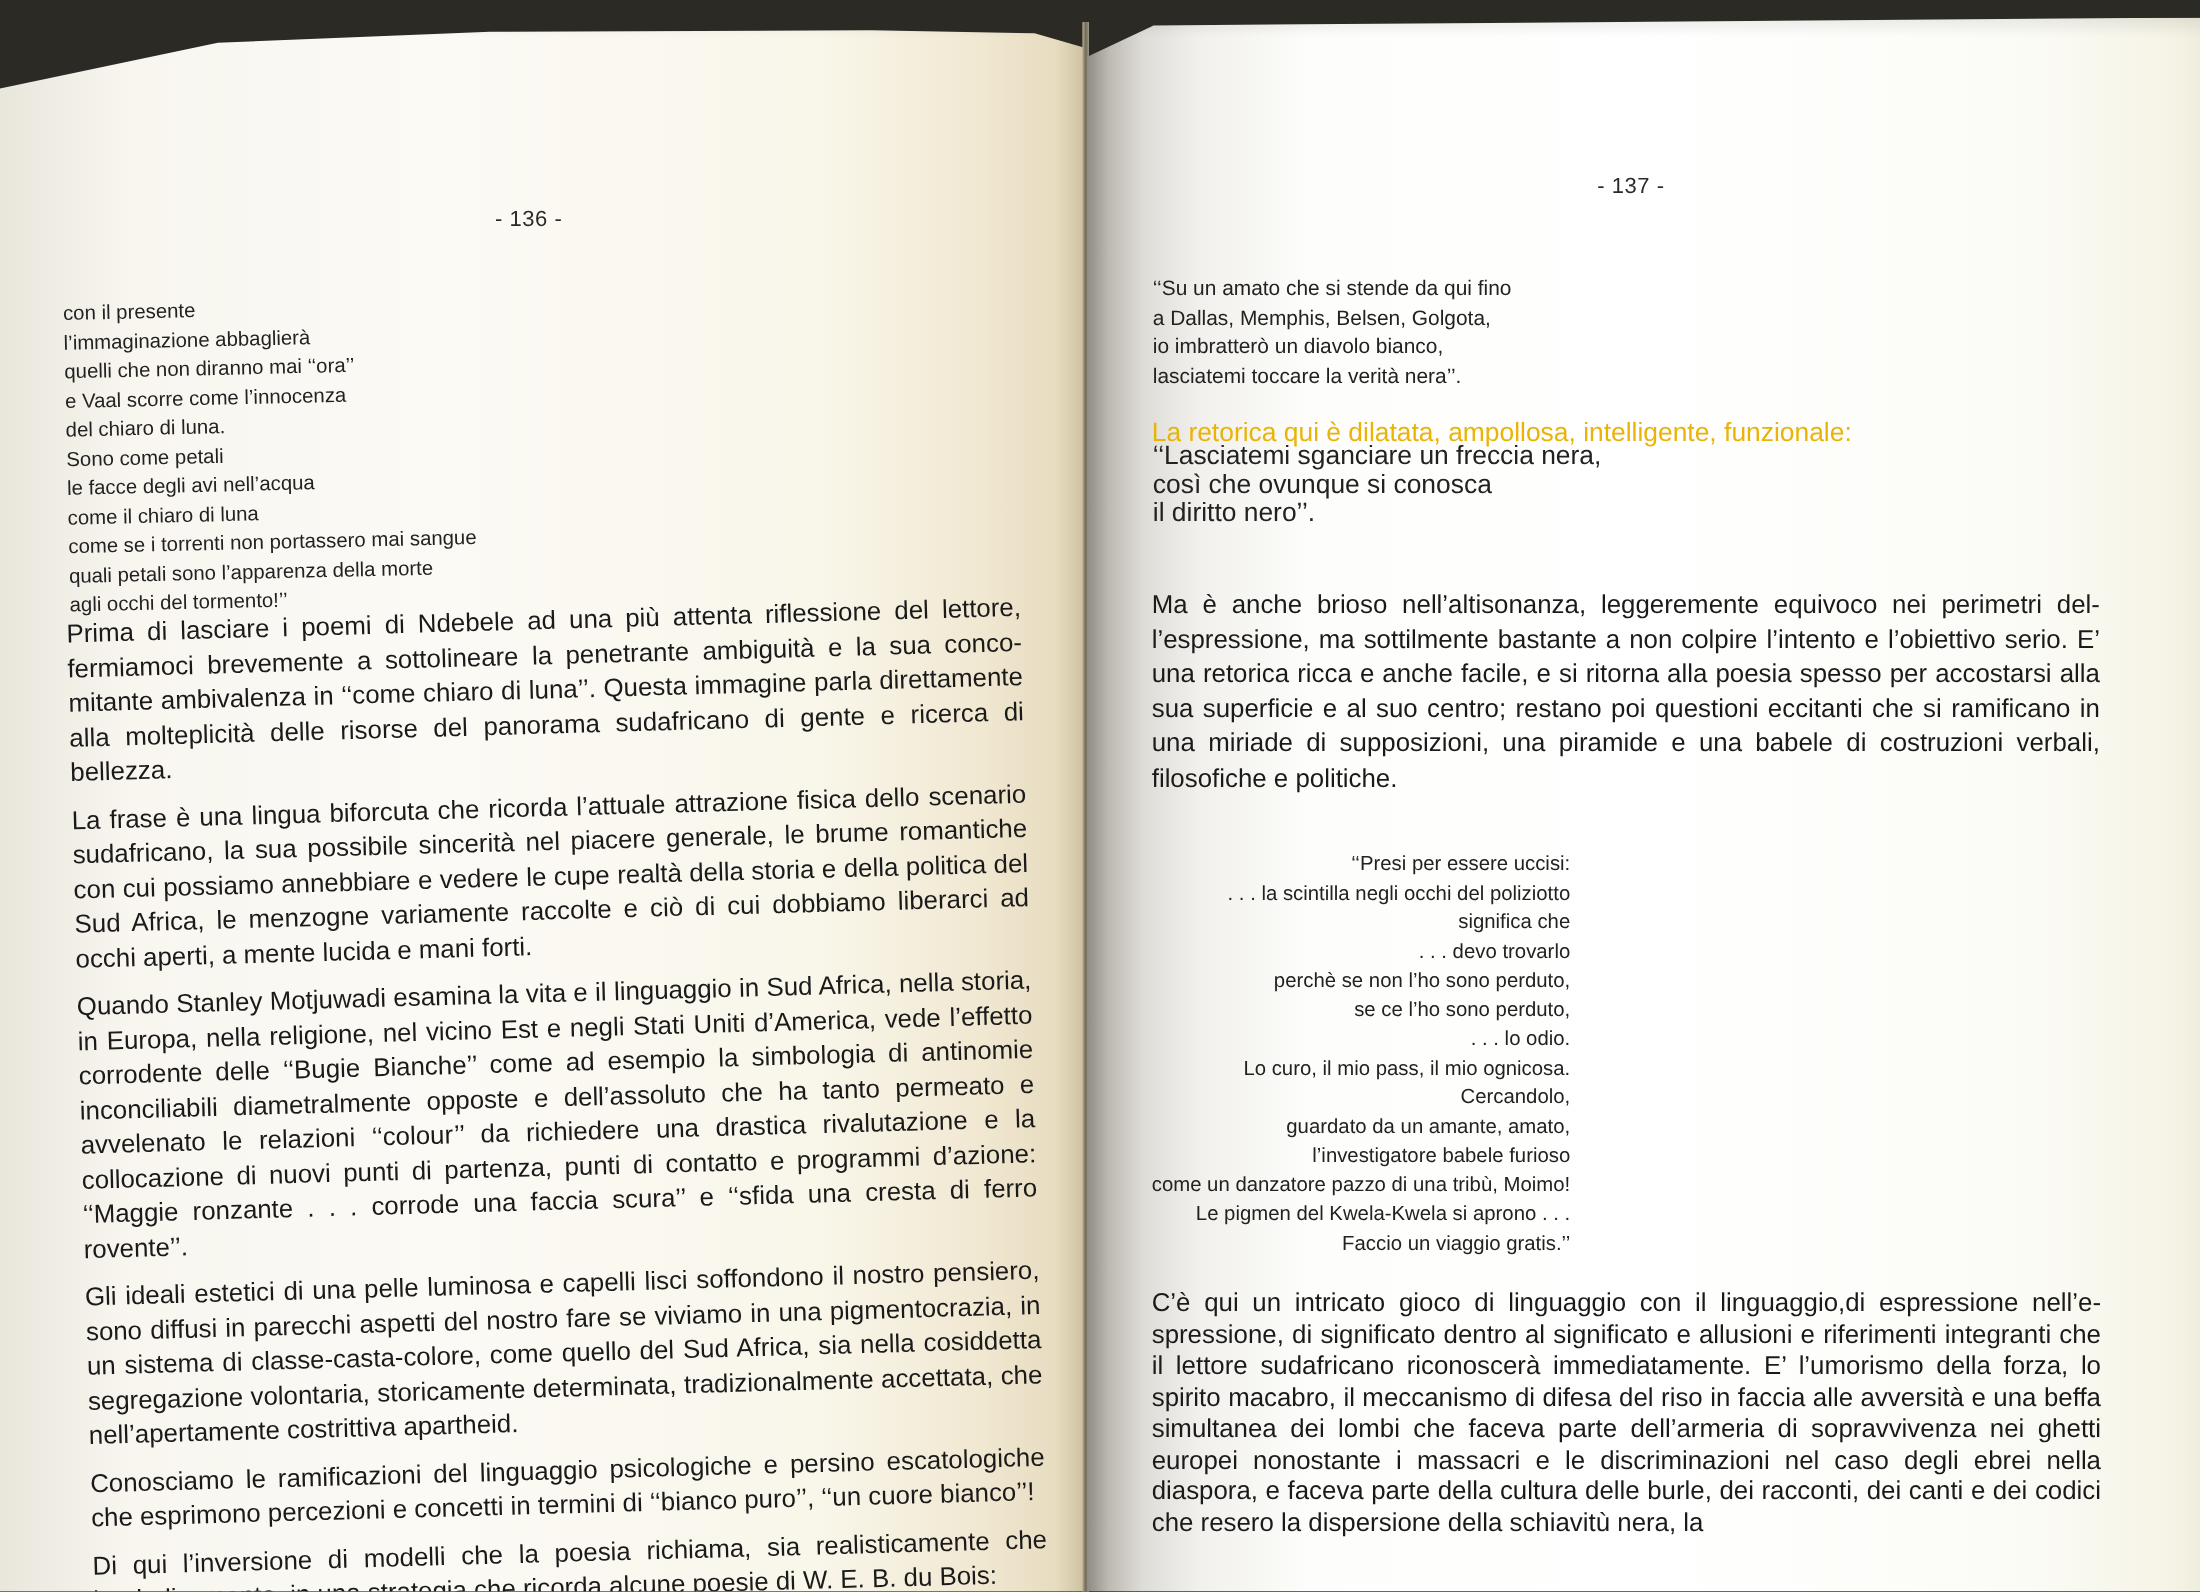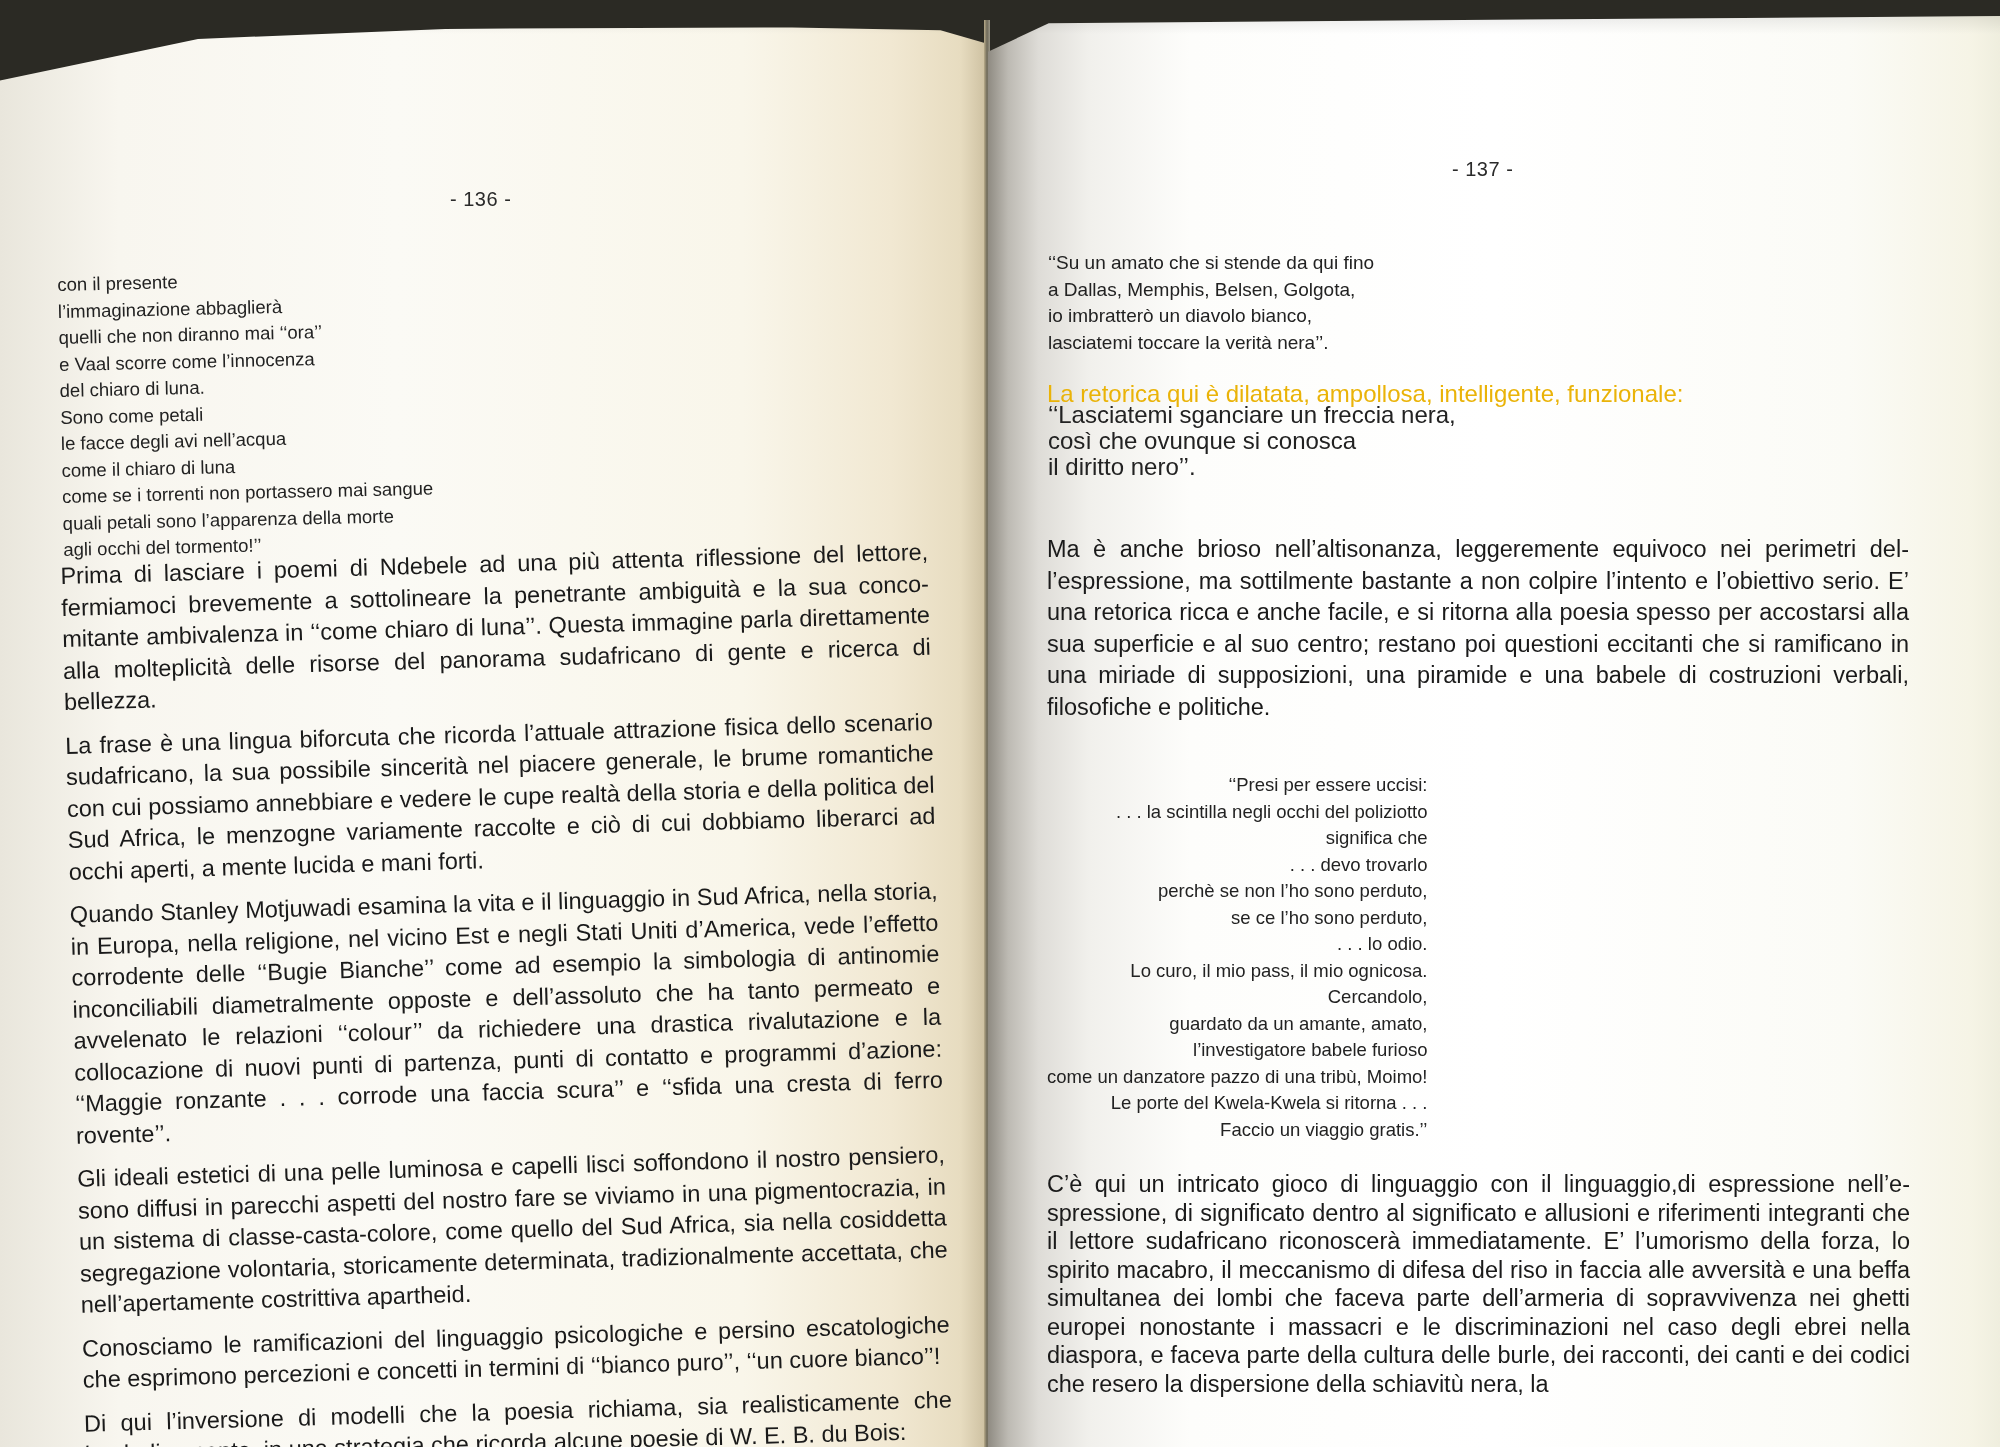--- a/index.html
+++ b/index.html
@@ -125,19 +125,19 @@
   <div>significa che</div>
   <div>. . . devo trovarlo</div>
   <div>perchè se non l’ho sono perduto,</div>
   <div>se ce l’ho sono perduto,</div>
   <div>. . . lo odio.</div>
   <div>Lo curo, il mio pass, il mio ognicosa.</div>
   <div>Cercandolo,</div>
   <div>guardato da un amante, amato,</div>
   <div>l’investigatore babele furioso</div>
   <div>come un danzatore pazzo di una tribù, Moimo!</div>
-  <div>Le porte del Kwela-Kwela si ritorna . . .</div>
+  <div>Le pigmen del Kwela-Kwela si aprono . . .</div>
   <div>Faccio un viaggio gratis.’’</div>
 </div>
 
 <div id="right-prose-2" class="prose">
   <p>C’è qui un intricato gioco di linguaggio con il linguaggio,di espressione nell’e­spressione, di significato dentro al significato e allusioni e riferimenti inte­granti che il lettore sudafricano riconoscerà immediatamente. E’ l’umorismo della forza, lo spirito macabro, il meccanismo di difesa del riso in faccia alle avversità e una beffa simultanea dei lombi che faceva parte dell’armeria di sopravvivenza nei ghetti europei nonostante i massacri e le discriminazioni nel caso degli ebrei nella diaspora, e faceva parte della cultura delle burle, dei racconti, dei canti e dei codici che resero la dispersione della schiavitù nera, la</p>
 </div>
 
 </body></html>

